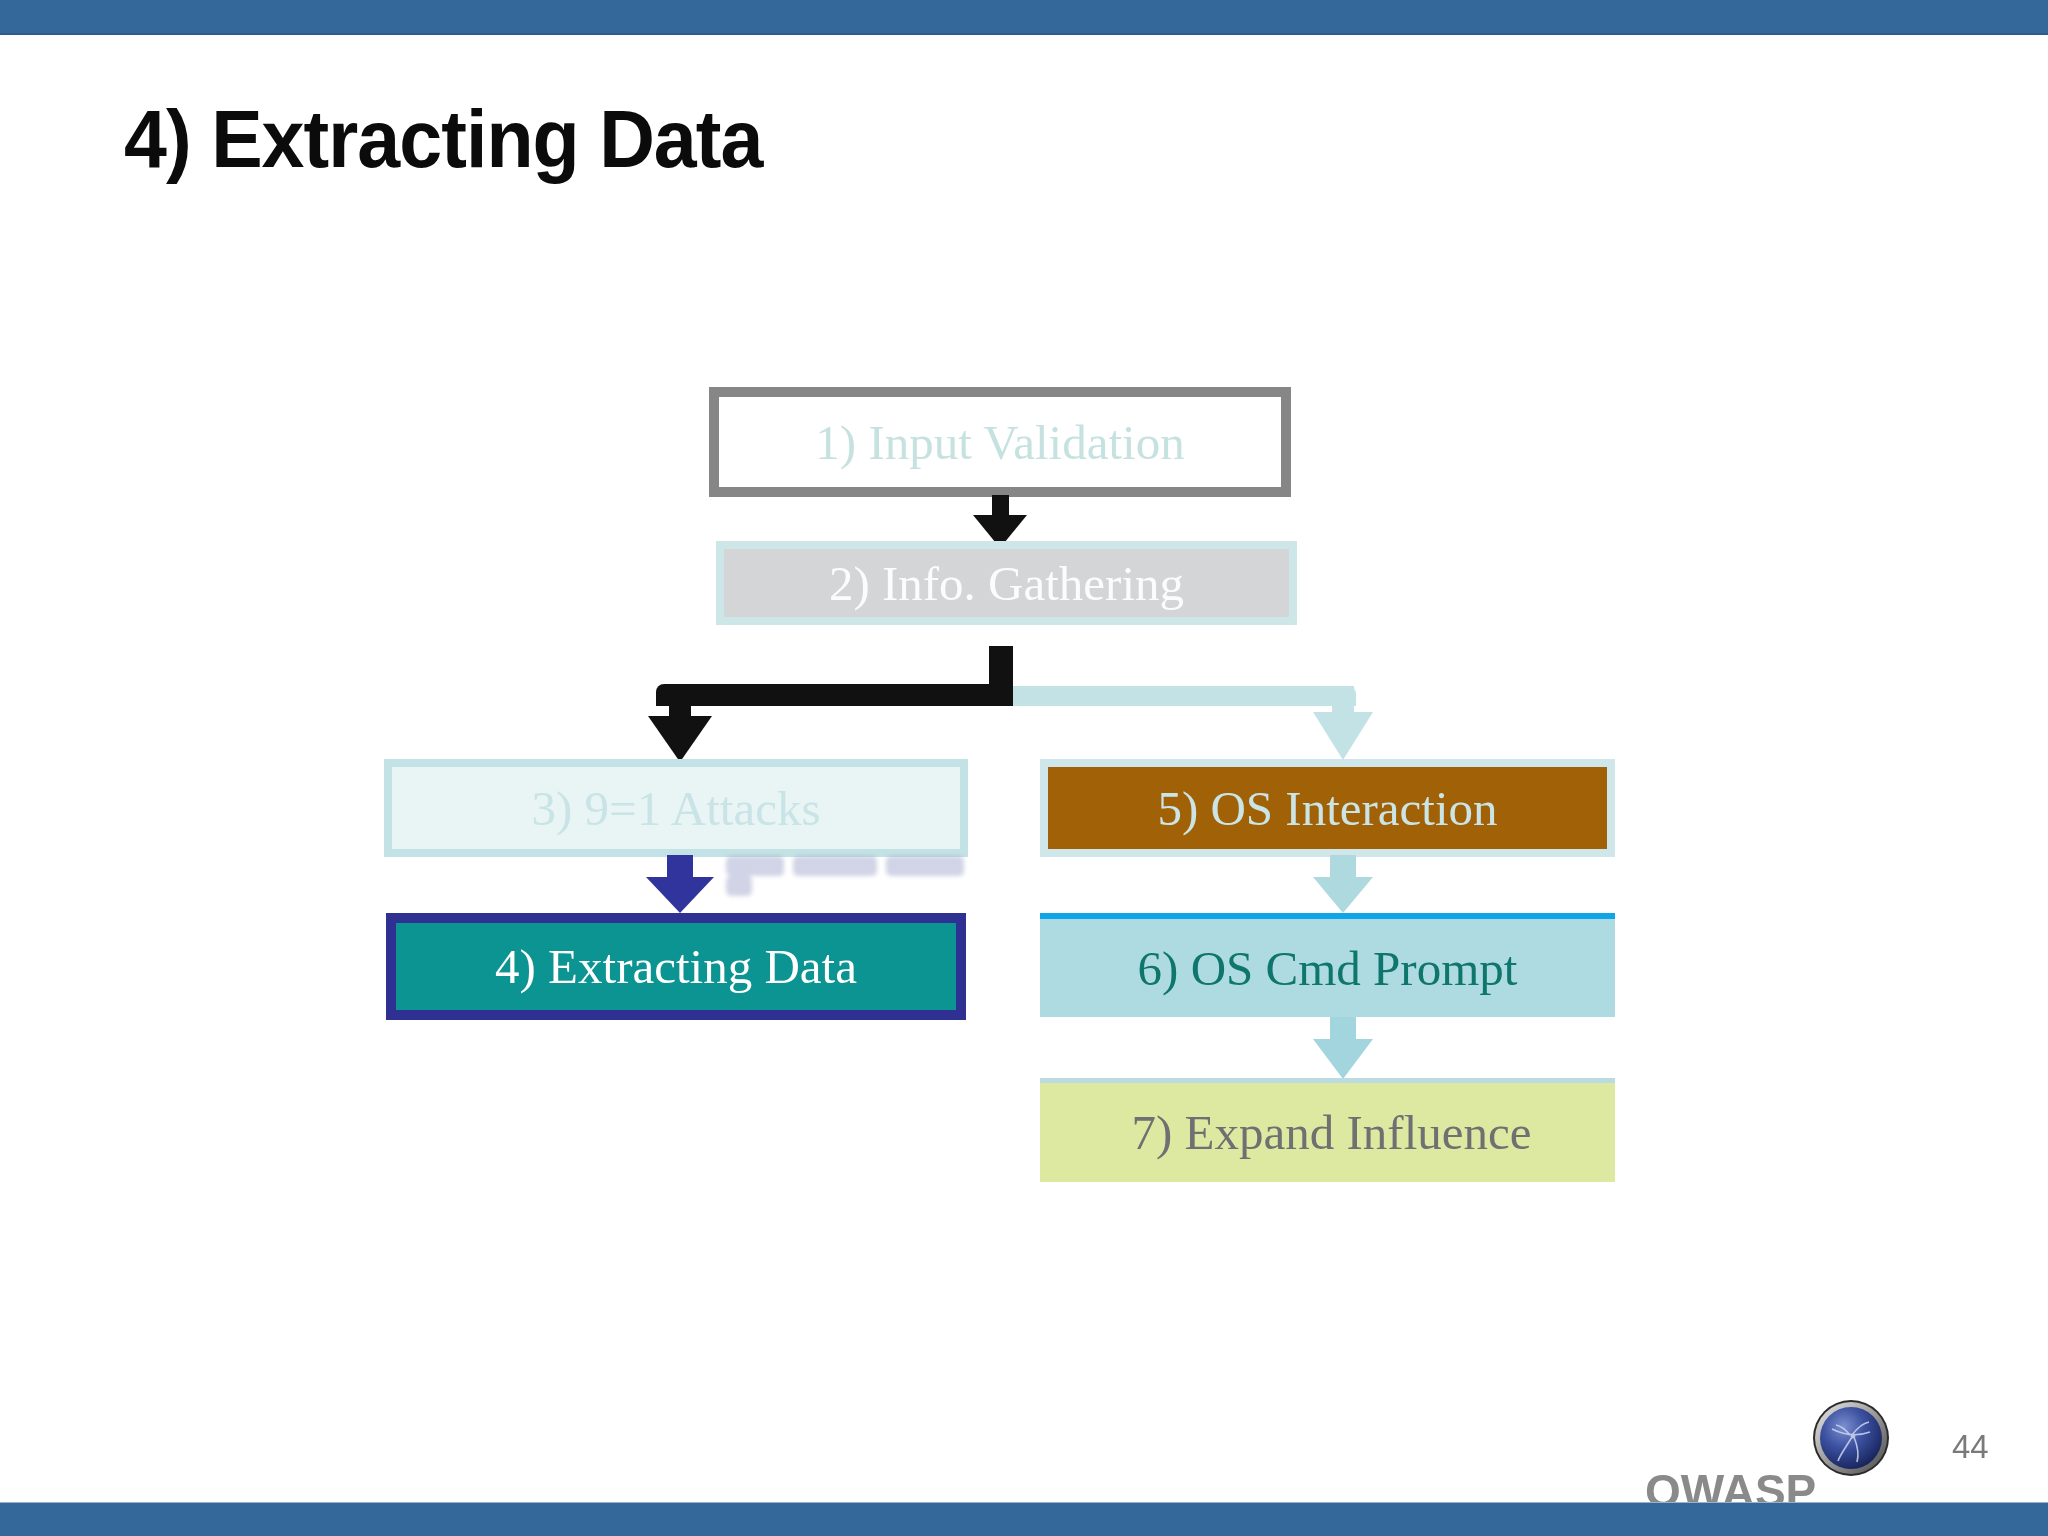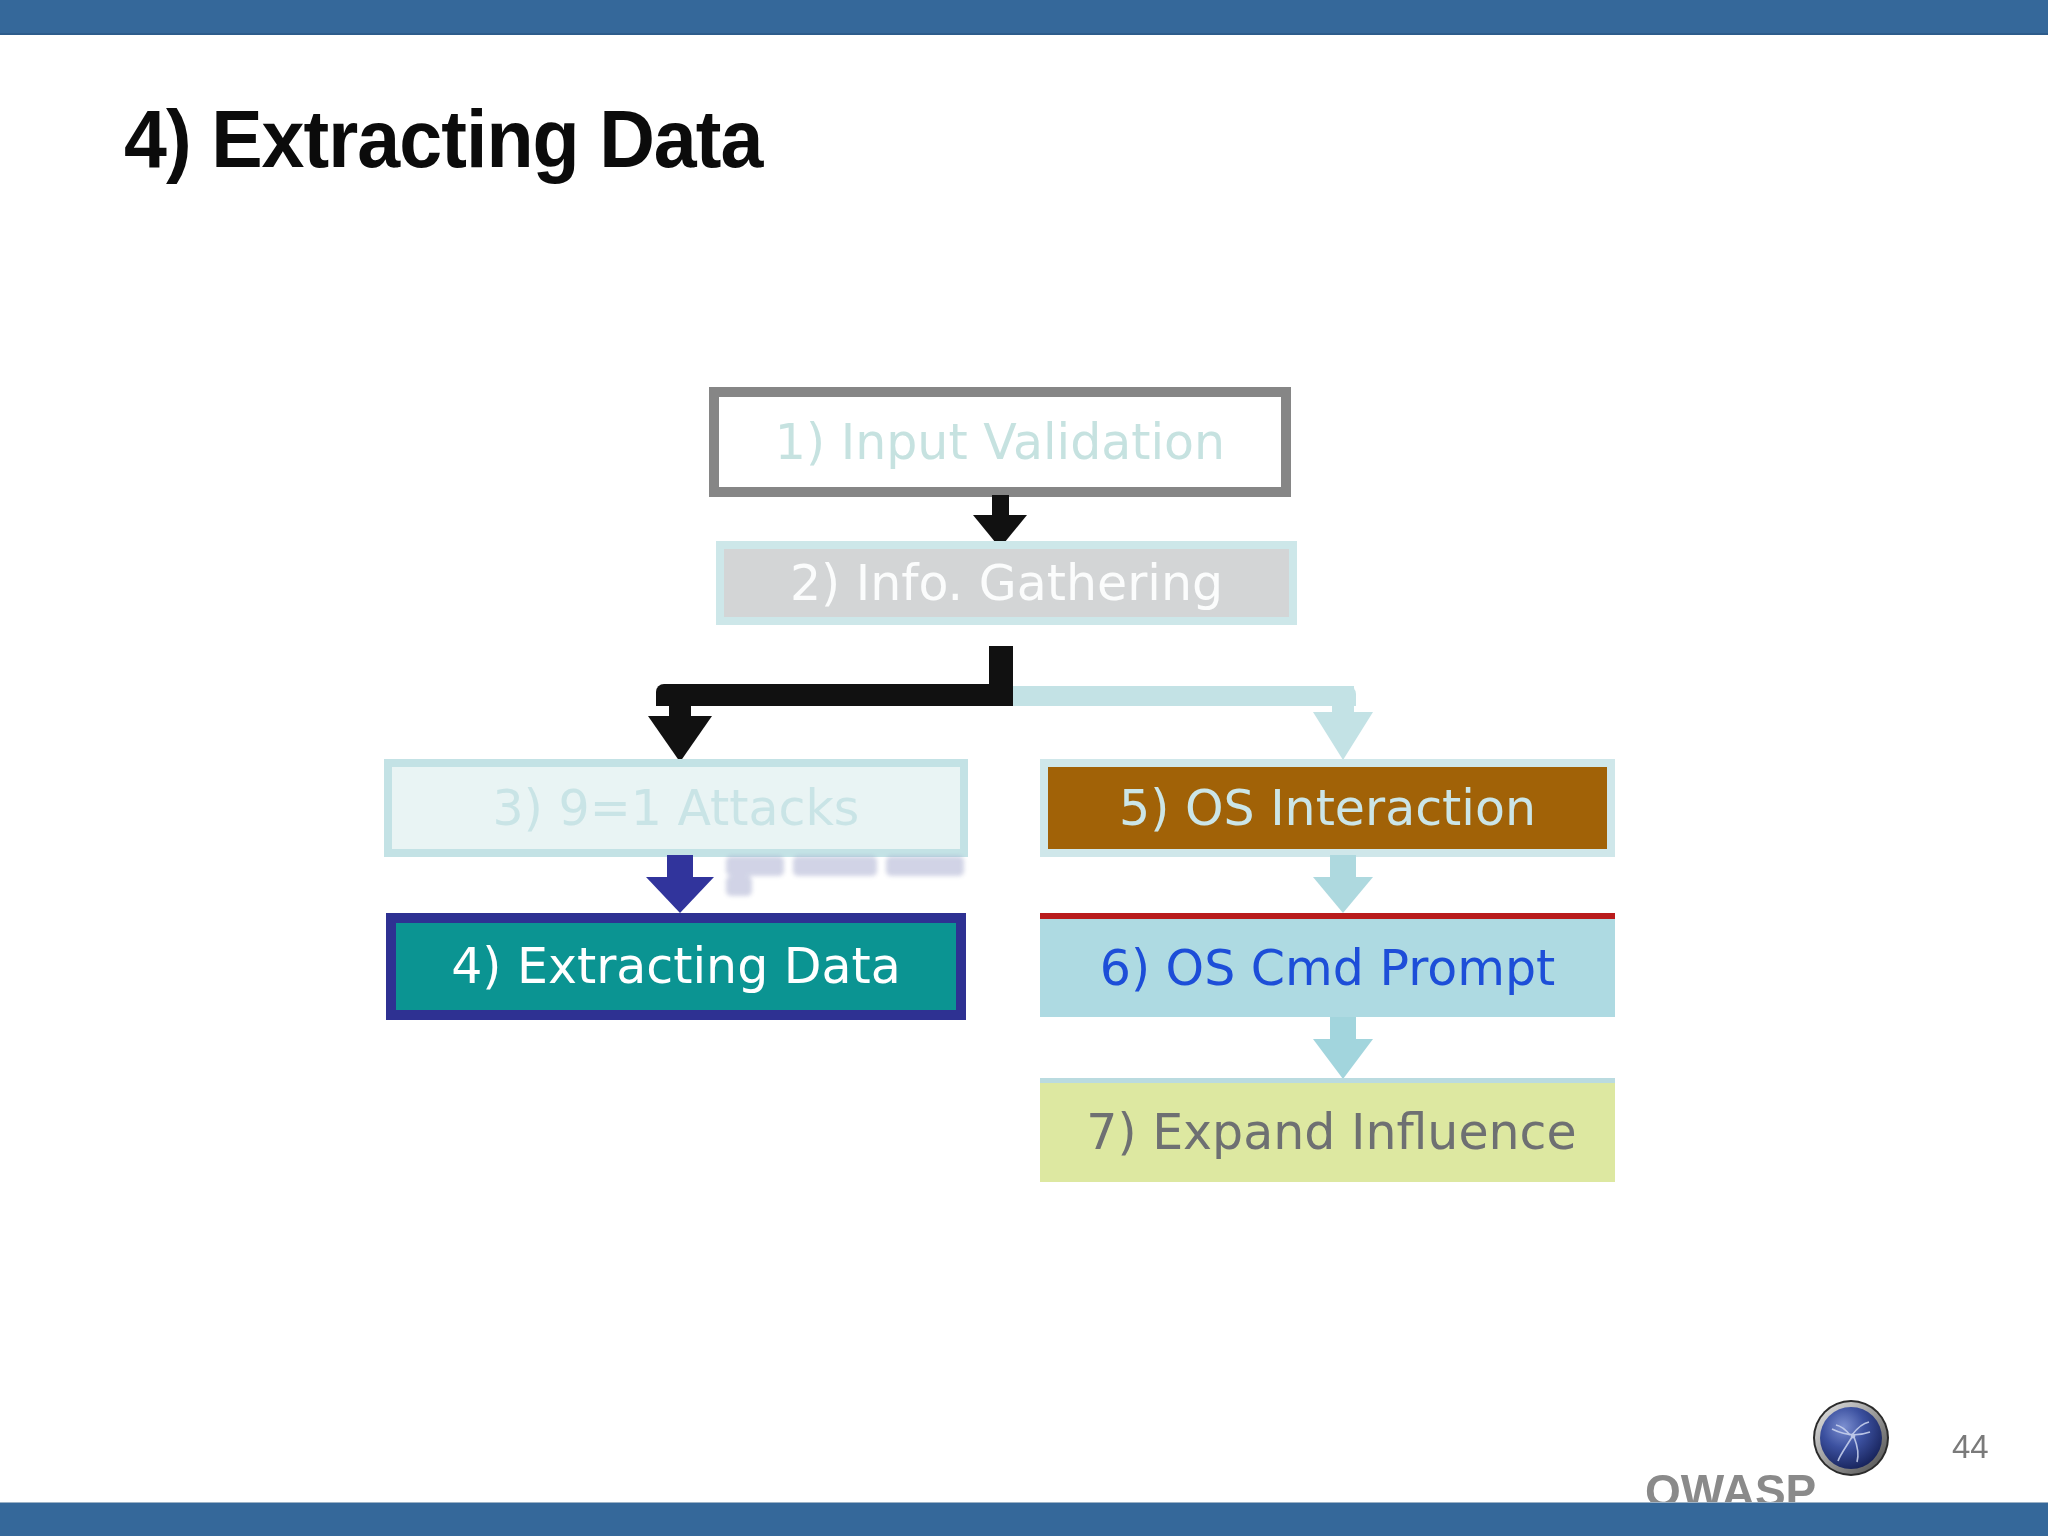--- a/index.html
+++ b/index.html
@@ -1,20 +1,20 @@
 <!DOCTYPE html>
 <html><head>
 <meta charset="utf-8">
 <style>
   html,body{margin:0;padding:0;}
   body{
     width:2048px;height:1536px;position:relative;overflow:hidden;
     background:#ffffff;font-family:"DejaVu Sans", sans-serif;
   }
-  .abs{position:absolute;}
+  .abs{position:absolute;font-family:Liberation Serif, serif;}
 
   
   .top-bar{left:0;top:0;width:2048px;height:33px;background:#35689A;border-bottom:2px solid #2d5c8b;}
   .bottom-bar{left:0;top:1502px;width:2048px;height:34px;background:#35689A;border-top:1px solid #9ab1c6;}
 
   
   .slide-title{
     left:124px;top:92px;
     font-family:"Liberation Sans", sans-serif;
     font-weight:bold;font-size:82px;color:#0b0b0b;
@@ -25,21 +25,21 @@
   
   .node{
     display:flex;align-items:center;justify-content:center;
     font-size:49px;white-space:nowrap;box-sizing:border-box;
   }
   .n1{left:709px;top:387px;width:582px;height:110px;background:#ffffff;border:10px solid #868686;color:#c6e2e0;}
   .n2{left:716px;top:541px;width:581px;height:84px;background:#d3d5d6;border:8px solid #cde7e9;color:#fbfcfc;}
   .n3{left:384px;top:759px;width:584px;height:98px;background:#e9f4f4;border:8px solid #c3e2e5;color:#c9e4e6;}
   .n4{left:386px;top:913px;width:580px;height:107px;background:#0b9492;border:10px solid #2e3192;color:#ffffff;}
   .n5{left:1040px;top:759px;width:575px;height:98px;background:#a16207;border:8px solid #cfe7ea;color:#cbe5e7;}
-  .n6{left:1040px;top:913px;width:575px;height:104px;background:#aedae2;border-top:6px solid #b91c1c;color:#1d4ed8;}
+  .n6{left:1040px;top:913px;width:575px;height:104px;background:#aedae2;border-top:6px solid #0ea5e9;color:#0f766e;}
   .n7{left:1040px;top:1078px;width:575px;height:104px;background:#dde8a1;border-top:5px solid #badbe0;color:#6e7072;padding-left:8px;}
 
   
   .stem{position:absolute;}
   .head{position:absolute;width:0;height:0;}
 
   
   .a12-stem{left:992px;top:495px;width:17px;height:22px;background:#111;}
   .a12-head{left:973px;top:515px;border-left:27px solid transparent;border-right:27px solid transparent;border-top:33px solid #111;}
 

